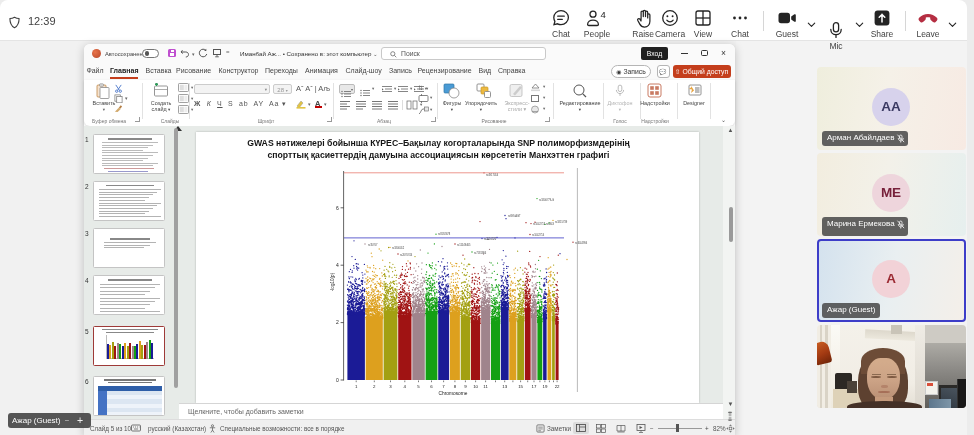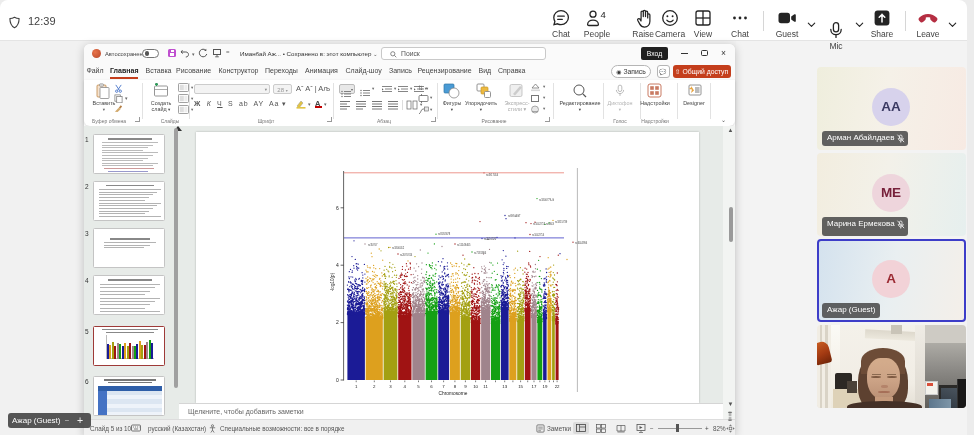--- a/index.html
+++ b/index.html
@@ -456,20 +456,21 @@
         <div class="abs" style="left:4px;top:26.6px;width:64px;height:4.2px;background:#eef3fa"></div>
         <div class="abs" style="left:4px;top:30.8px;width:64px;height:4.2px;background:#dce6f2"></div>
         <div class="abs" style="left:4px;top:35.0px;width:64px;height:4.2px;background:#eef3fa"></div>
         <div class="abs" style="left:4px;top:14px;width:9px;height:25px;background:#4472c4"></div>
       </div>
     </div>
     <div class="abs" style="left:90px;top:84px;width:4px;height:289px">
       <div class="abs" style="left:0;top:0px;width:4px;height:260px;background:#a0a0a0;border-radius:2px"></div>
     </div>
     <div class="abs" style="left:112px;top:88px;width:503px;height:271px;background:#fff;box-shadow:0 0 2px rgba(0,0,0,.25)">
+      <div class="abs" style="left:-9px;top:5px;width:503px;text-align:center;font-size:8.7px;line-height:12.4px;color:#151515;font-weight:bold;white-space:nowrap">GWAS нәтижелері бойынша КҮРЕС–Бақылау когорталарында SNP полиморфизмдерінің<br>спорттық қасиеттердің дамуына ассоциациясын көрсететін Манхэттен графигі</div>
       <svg class="abs" style="left:0;top:0" width="503" height="271" viewBox="196 132 503 271">
         <rect x="347.4" y="312.0" width="17.5" height="68.0" fill="#1b1b96"></rect>
         <rect x="365.7" y="316.3" width="17.1" height="63.7" fill="#dda01e"></rect>
         <rect x="383.6" y="310.7" width="13.8" height="69.3" fill="#a3a012"></rect>
         <rect x="398.2" y="314.6" width="13.3" height="65.4" fill="#a01313"></rect>
         <rect x="412.3" y="313.3" width="12.5" height="66.7" fill="#a0848c"></rect>
         <rect x="425.6" y="311.0" width="11.8" height="69.0" fill="#14a014"></rect>
         <rect x="438.2" y="310.1" width="10.9" height="69.9" fill="#1b1b96"></rect>
         <rect x="449.9" y="312.3" width="10.0" height="67.7" fill="#dda01e"></rect>
         <rect x="460.7" y="317.1" width="9.6" height="62.9" fill="#a3a012"></rect>

